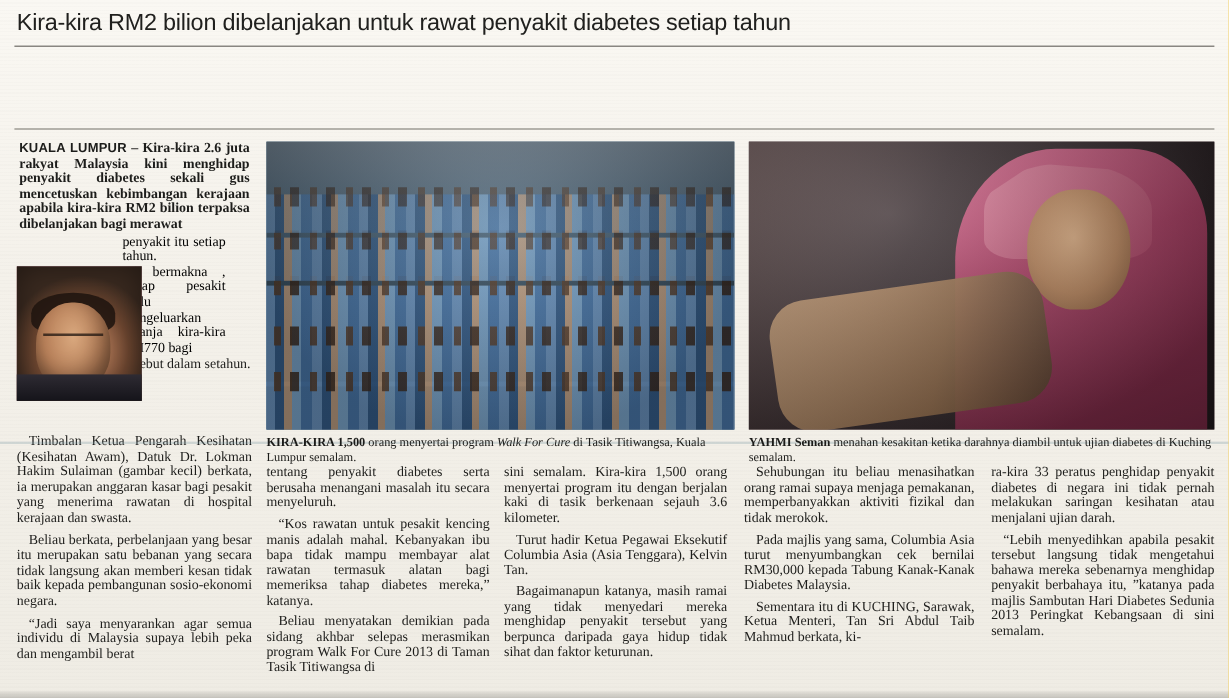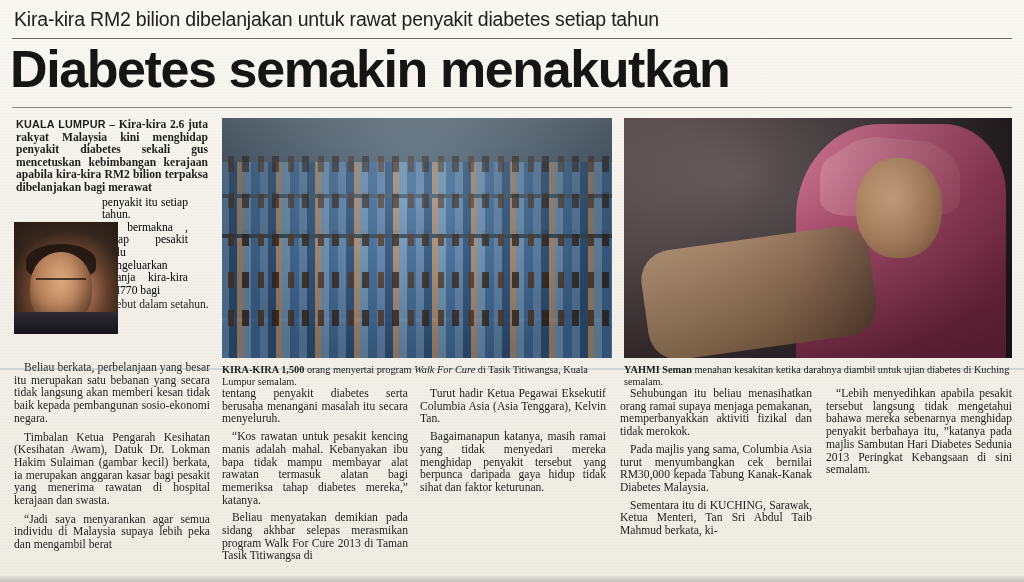--- a/index.html
+++ b/index.html
@@ -315,42 +315,41 @@
   }
 </style>
 </head>
 <body>
 
 <div class="page">
   <div class="content">
 
     <div class="kicker">Kira-kira RM2 bilion dibelanjakan untuk rawat penyakit diabetes setiap tahun</div>
     <div class="rule-top"></div>
-    <div class="headline">Diabetes semakin menakutkan</div>
     <div class="rule-under-head"></div>
 
     <div class="col1">
       <div class="leadtext lead-a">
         <p><b>KUALA LUMPUR</b><span> – Kira-kira 2.6 juta rakyat Malaysia kini menghidap penyakit diabetes sekali gus mencetuskan kebimbangan kerajaan apabila kira-kira RM2 bilion terpaksa dibelanjakan bagi merawat</span></p>
       </div>
       <div class="lead-narrow">penyakit itu setiap tahun.</div>
       <div class="lead-narrow">Ini bermakna , setiap pesakit perlu mengeluarkan belanja kira-kira RM770 bagi</div>
       <div class="leadtext" style="margin-top:2px">merawat penyakit tersebut dalam setahun.</div>
     </div>
 
     <div class="portrait" style="left:14px; top:222px;">
       <div class="hair"></div>
       <div class="face"></div>
       <div class="glasses"></div>
       <div class="shirt"></div>
     </div>
 
     <div class="col1-rest">
+      <p>Timbalan Ketua Pengarah Kesihatan (Kesihatan Awam), Datuk Dr. Lokman Hakim Sulaiman (gambar kecil) berkata, ia merupakan anggaran kasar bagi pesakit yang menerima rawatan di hospital kerajaan dan swasta.</p>
       <p>Beliau berkata, perbelanjaan yang besar itu merupakan satu bebanan yang secara tidak langsung akan memberi kesan tidak baik kepada pembangunan sosio-ekonomi negara.</p>
-      <p>Timbalan Ketua Pengarah Kesihatan (Kesihatan Awam), Datuk Dr. Lokman Hakim Sulaiman (gambar kecil) berkata, ia merupakan anggaran kasar bagi pesakit yang menerima rawatan di hospital kerajaan dan swasta.</p>
       <p>“Jadi saya menyarankan agar semua individu di Malaysia supaya lebih peka dan mengambil berat</p>
     </div>
 
     <div class="photo-main">
       <div class="sky"></div>
       <div class="crowdband" style="top:120px"></div>
       <div class="heads" style="top:112px"></div>
       <div class="crowdband" style="top:162px"></div>
       <div class="heads" style="top:154px"></div>
       <div class="crowdband" style="top:200px; height:46px"></div>
@@ -381,29 +380,31 @@
       <b>YAHMI Seman</b><span> menahan kesakitan ketika darahnya diambil untuk ujian diabetes di Kuching semalam.</span>
     </div>
 
     <div class="bodycol c2">
       <p class="noind">tentang penyakit diabetes serta berusaha menangani masalah itu secara menyeluruh.</p>
       <p>“Kos rawatan untuk pesakit kencing manis adalah mahal. Kebanyakan ibu bapa tidak mampu membayar alat rawatan termasuk alatan bagi memeriksa tahap diabetes mereka,” katanya.</p>
       <p>Beliau menyatakan demikian pada sidang akhbar selepas merasmikan program Walk For Cure 2013 di Taman Tasik Titiwangsa di</p>
     </div>
 
     <div class="bodycol c3">
+      <p class="noind">sini semalam. Kira-kira 1,500 orang menyertai program itu dengan berjalan kaki di tasik berkenaan sejauh 3.6 kilometer.</p>
       <p>Turut hadir Ketua Pegawai Eksekutif Columbia Asia (Asia Tenggara), Kelvin Tan.</p>
       <p>Bagaimanapun katanya, masih ramai yang tidak menyedari mereka menghidap penyakit tersebut yang berpunca daripada gaya hidup tidak sihat dan faktor keturunan.</p>
     </div>
 
     <div class="bodycol c4">
       <p>Sehubungan itu beliau menasihatkan orang ramai supaya menjaga pemakanan, memperbanyakkan aktiviti fizikal dan tidak merokok.</p>
       <p>Pada majlis yang sama, Columbia Asia turut menyumbangkan cek bernilai RM30,000 kepada Tabung Kanak-Kanak Diabetes Malaysia.</p>
       <p>Sementara itu di KUCHING, Sarawak, Ketua Menteri, Tan Sri Abdul Taib Mahmud berkata, ki-</p>
     </div>
 
     <div class="bodycol c5">
+      <p class="noind">ra-kira 33 peratus penghidap penyakit diabetes di negara ini tidak pernah melakukan saringan kesihatan atau menjalani ujian darah.</p>
       <p>“Lebih menyedihkan apabila pesakit tersebut langsung tidak mengetahui bahawa mereka sebenarnya menghidap penyakit berbahaya itu, ”katanya pada majlis Sambutan Hari Diabetes Sedunia 2013 Peringkat Kebangsaan di sini semalam.</p>
     </div>
 
     <div class="bottom-edge"></div>
   </div>
 </div>
 
 </body></html>

